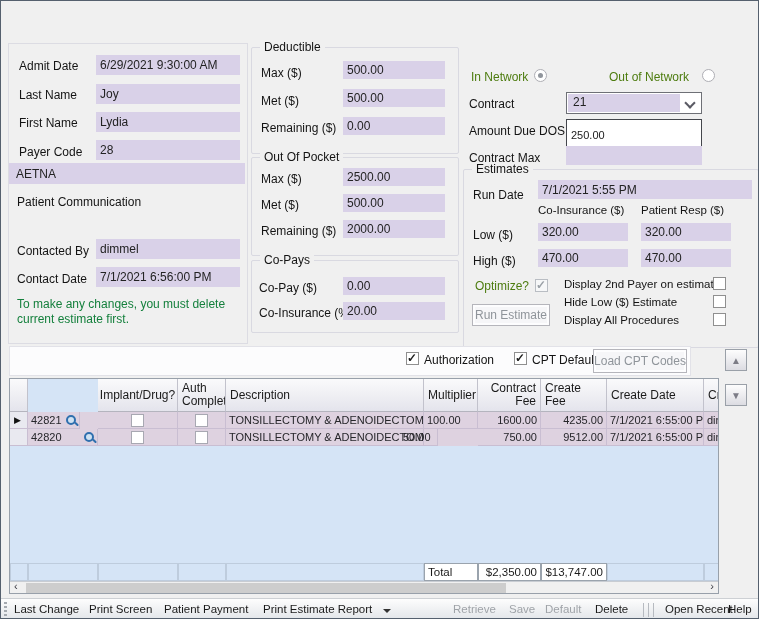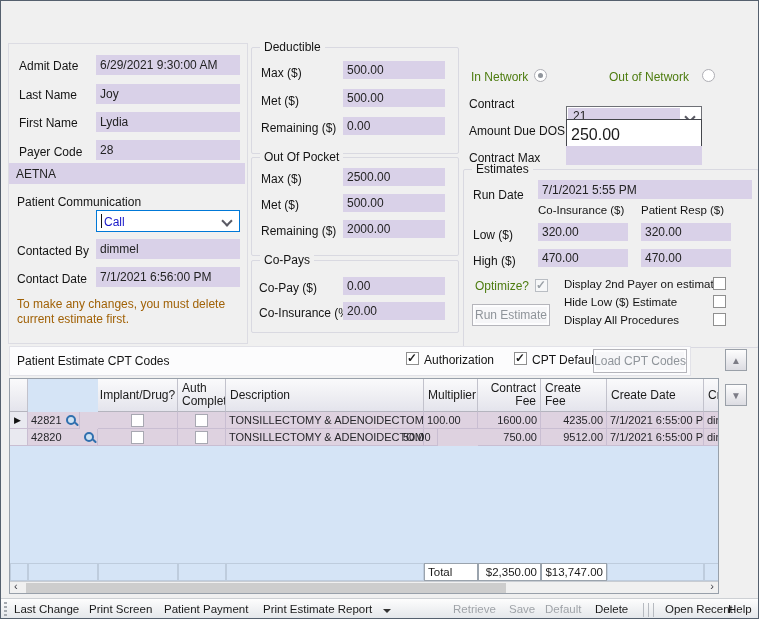--- a/index.html
+++ b/index.html
@@ -25,21 +25,21 @@
   .cb.on::after{content:"\2713";position:absolute;left:0;top:-2px;font-size:12px;font-weight:bold;color:#1c1c1c;}
   .cb.dis{border-color:#b9bdc3;background:#f6f7f8;}
   .cb.dis::after{color:#9aa0a6;}
   .radio{position:absolute;width:13px;height:13px;border:1px solid #aeaeb4;border-radius:50%;background:#fff;box-sizing:border-box;}
   .radio.on::after{content:"";position:absolute;left:3px;top:3px;width:5px;height:5px;border-radius:50%;background:#90959c;}
   .btn{position:absolute;display:flex;align-items:center;justify-content:center;font-size:12px;box-sizing:border-box;cursor:default;}
   .btn.dis{background:#f6f6f8;border:1px solid #b5b5bb;box-shadow:inset 0 0 0 2px #fdfdfe;color:#8f949a;}
   .chev{position:absolute;width:6px;height:6px;border-right:2px solid #5a5a64;border-bottom:2px solid #5a5a64;transform:rotate(45deg);}
   .combo{position:absolute;background:#fff;box-sizing:border-box;}
   .caretbar{position:absolute;left:4px;top:3px;width:1px;height:14px;background:#111;}
-  .note{position:absolute;font-size:12px;color:#a16207;line-height:15px;white-space:nowrap;}
+  .note{position:absolute;font-size:12px;color:#15803d;line-height:15px;white-space:nowrap;}
   
   .band{position:absolute;left:8px;top:345px;width:682px;height:30px;background:#fcfcfd;border:1px solid #e2e2e8;box-sizing:border-box;}
   .udbtn{position:absolute;left:724px;width:22px;height:22px;border:1px solid #9aa0a8;background:linear-gradient(#fdfdfd,#dcdce2);display:flex;align-items:center;justify-content:center;color:#7c7c86;font-size:10px;box-sizing:border-box;}
   
   .grid{position:absolute;left:8px;top:377px;width:710px;height:216px;border:1px solid #98a0aa;background:#d5e4f6;box-sizing:border-box;overflow:hidden;}
   .ghead{position:absolute;top:0;height:33px;background:linear-gradient(#fafafb,#e4e4ec);border-right:1px solid #c2c2cc;border-bottom:1px solid #b4b4be;box-sizing:border-box;font-size:12px;color:#1a1a1a;display:flex;align-items:center;padding:0 4px;overflow:hidden;line-height:13px;}
   .ghead.wrap{white-space:normal;}
   .ghead.right{justify-content:flex-end;text-align:right;}
   .ghead.center{justify-content:center;}
   .grow{position:absolute;left:0;width:708px;height:17px;background:#ded2e0;}
@@ -75,25 +75,20 @@
   <span class="lbl" style="left:18px;top:58px">Admit Date</span>
   <div class="fld" style="left:95px;top:54px;width:144px;height:20px">6/29/2021 9:30:00 AM</div>
   <span class="lbl" style="left:18px;top:87px">Last Name</span>
   <div class="fld" style="left:95px;top:83px;width:144px;height:20px">Joy</div>
   <span class="lbl" style="left:18px;top:115px">First Name</span>
   <div class="fld" style="left:95px;top:111px;width:144px;height:20px">Lydia</div>
   <span class="lbl" style="left:18px;top:144px">Payer Code</span>
   <div class="fld" style="left:95px;top:139px;width:144px;height:20px">28</div>
   <div class="fld" style="left:8px;top:162px;width:236px;height:21px;padding-left:7px">AETNA</div>
   <span class="lbl" style="left:16px;top:194px">Patient Communication</span>
-  <div class="combo" style="left:95px;top:209px;width:144px;height:22px;border:1px solid #0078d7">
-    <span class="caretbar"></span>
-    <span style="position:absolute;left:7px;top:4px;font-size:12px;color:#1818c8">Call</span>
-    <span class="chev" style="right:8px;top:6px"></span>
-  </div>
   <span class="lbl" style="left:16px;top:243px">Contacted By</span>
   <div class="fld" style="left:95px;top:238px;width:144px;height:20px">dimmel</div>
   <span class="lbl" style="left:16px;top:271px">Contact Date</span>
   <div class="fld" style="left:95px;top:266px;width:144px;height:20px">7/1/2021 6:56:00 PM</div>
   <div class="note" style="left:16px;top:296px">
     <div>To make any changes, you must delete</div>
     <div>current estimate first.</div>
   </div>
 
   <div class="grp" style="left:250px;top:46px;width:206px;height:105px">
@@ -123,27 +118,27 @@
   <div class="fld" style="left:342px;top:276px;width:102px;height:18px">0.00</div>
   <span class="lbl" style="left:258px;top:305px">Co-Insurance (%)</span>
   <div class="fld" style="left:342px;top:301px;width:102px;height:18px">20.00</div>
 
   <span class="lbl gray" style="left:470px;top:69px">In Network</span>
   <span class="radio on" style="left:533px;top:68px"></span>
   <span class="lbl gray" style="left:608px;top:69px">Out of Network</span>
   <span class="radio" style="left:701px;top:68px"></span>
 
   <span class="lbl" style="left:468px;top:96px">Contract</span>
-  <div class="combo" style="left:565px;top:105px;width:136px;height:22px;border:1px solid #6e7076">
+  <div class="combo" style="left:565px;top:91px;width:136px;height:22px;border:1px solid #6e7076">
     <span style="position:absolute;left:1px;top:1px;width:112px;height:18px;background:#d9d1e8;font-size:12px;color:#232323;padding:1px 0 0 5px;box-sizing:border-box">21</span>
     <span class="chev" style="right:7px;top:6px"></span>
   </div>
 
   <span class="lbl" style="left:468px;top:123px">Amount Due DOS</span>
-  <input class="combo" style="left: 565px; top: 118px; width: 136px; height: 22px; border: 1px solid rgb(68, 70, 76); font-size: 16px; color: rgb(26, 26, 26); padding: 15px 4px; font-family: inherit;" value="250.00">
+  <input class="combo" style="left: 565px; top: 118px; width: 136px; height: 22px; border: 1px solid rgb(68, 70, 76); font-size: 11px; color: rgb(26, 26, 26); padding: 15px 4px; font-family: inherit;" value="250.00">
 
   <span class="lbl" style="left:468px;top:150px">Contract Max</span>
   <div class="fld" style="left:565px;top:145px;width:136px;height:19px"></div>
 
   <div class="grp" style="left:462px;top:168px;width:294px;height:177px">
     <span class="gt">Estimates</span>
   </div>
   <span class="lbl" style="left:472px;top:187px">Run Date</span>
   <div class="fld" style="left:537px;top:179px;width:214px;height:19px">7/1/2021 5:55 PM</div>
   <span class="lbl small" style="left:537px;top:203px">Co-Insurance ($)</span>
@@ -158,21 +153,20 @@
   <span class="cb on dis" style="left:534px;top:278px"></span>
   <span class="lbl small" style="left:563px;top:277px">Display 2nd Payer on estimate</span>
   <span class="cb" style="left:712px;top:276px"></span>
   <span class="lbl small" style="left:563px;top:295px">Hide Low ($) Estimate</span>
   <span class="cb" style="left:712px;top:294px"></span>
   <span class="lbl small" style="left:563px;top:313px">Display All Procedures</span>
   <span class="cb" style="left:712px;top:312px"></span>
   <div class="btn dis" style="left:471px;top:303px;width:78px;height:22px">Run Estimate</div>
 
   <div class="band"></div>
-  <span class="lbl" style="left:16px;top:353px">Patient Estimate CPT Codes</span>
   <span class="cb on" style="left:405px;top:351px"></span>
   <span class="lbl" style="left:423px;top:352px">Authorization</span>
   <span class="cb on" style="left:513px;top:351px"></span>
   <span class="lbl" style="left:531px;top:352px">CPT Default</span>
   <div class="btn dis" style="left:592px;top:348px;width:94px;height:24px">Load CPT Codes</div>
   <div class="udbtn" style="top:348px">
       <span>▲</span>
     </div>
   <div class="udbtn" style="top:383px">
       <span>▼</span>

